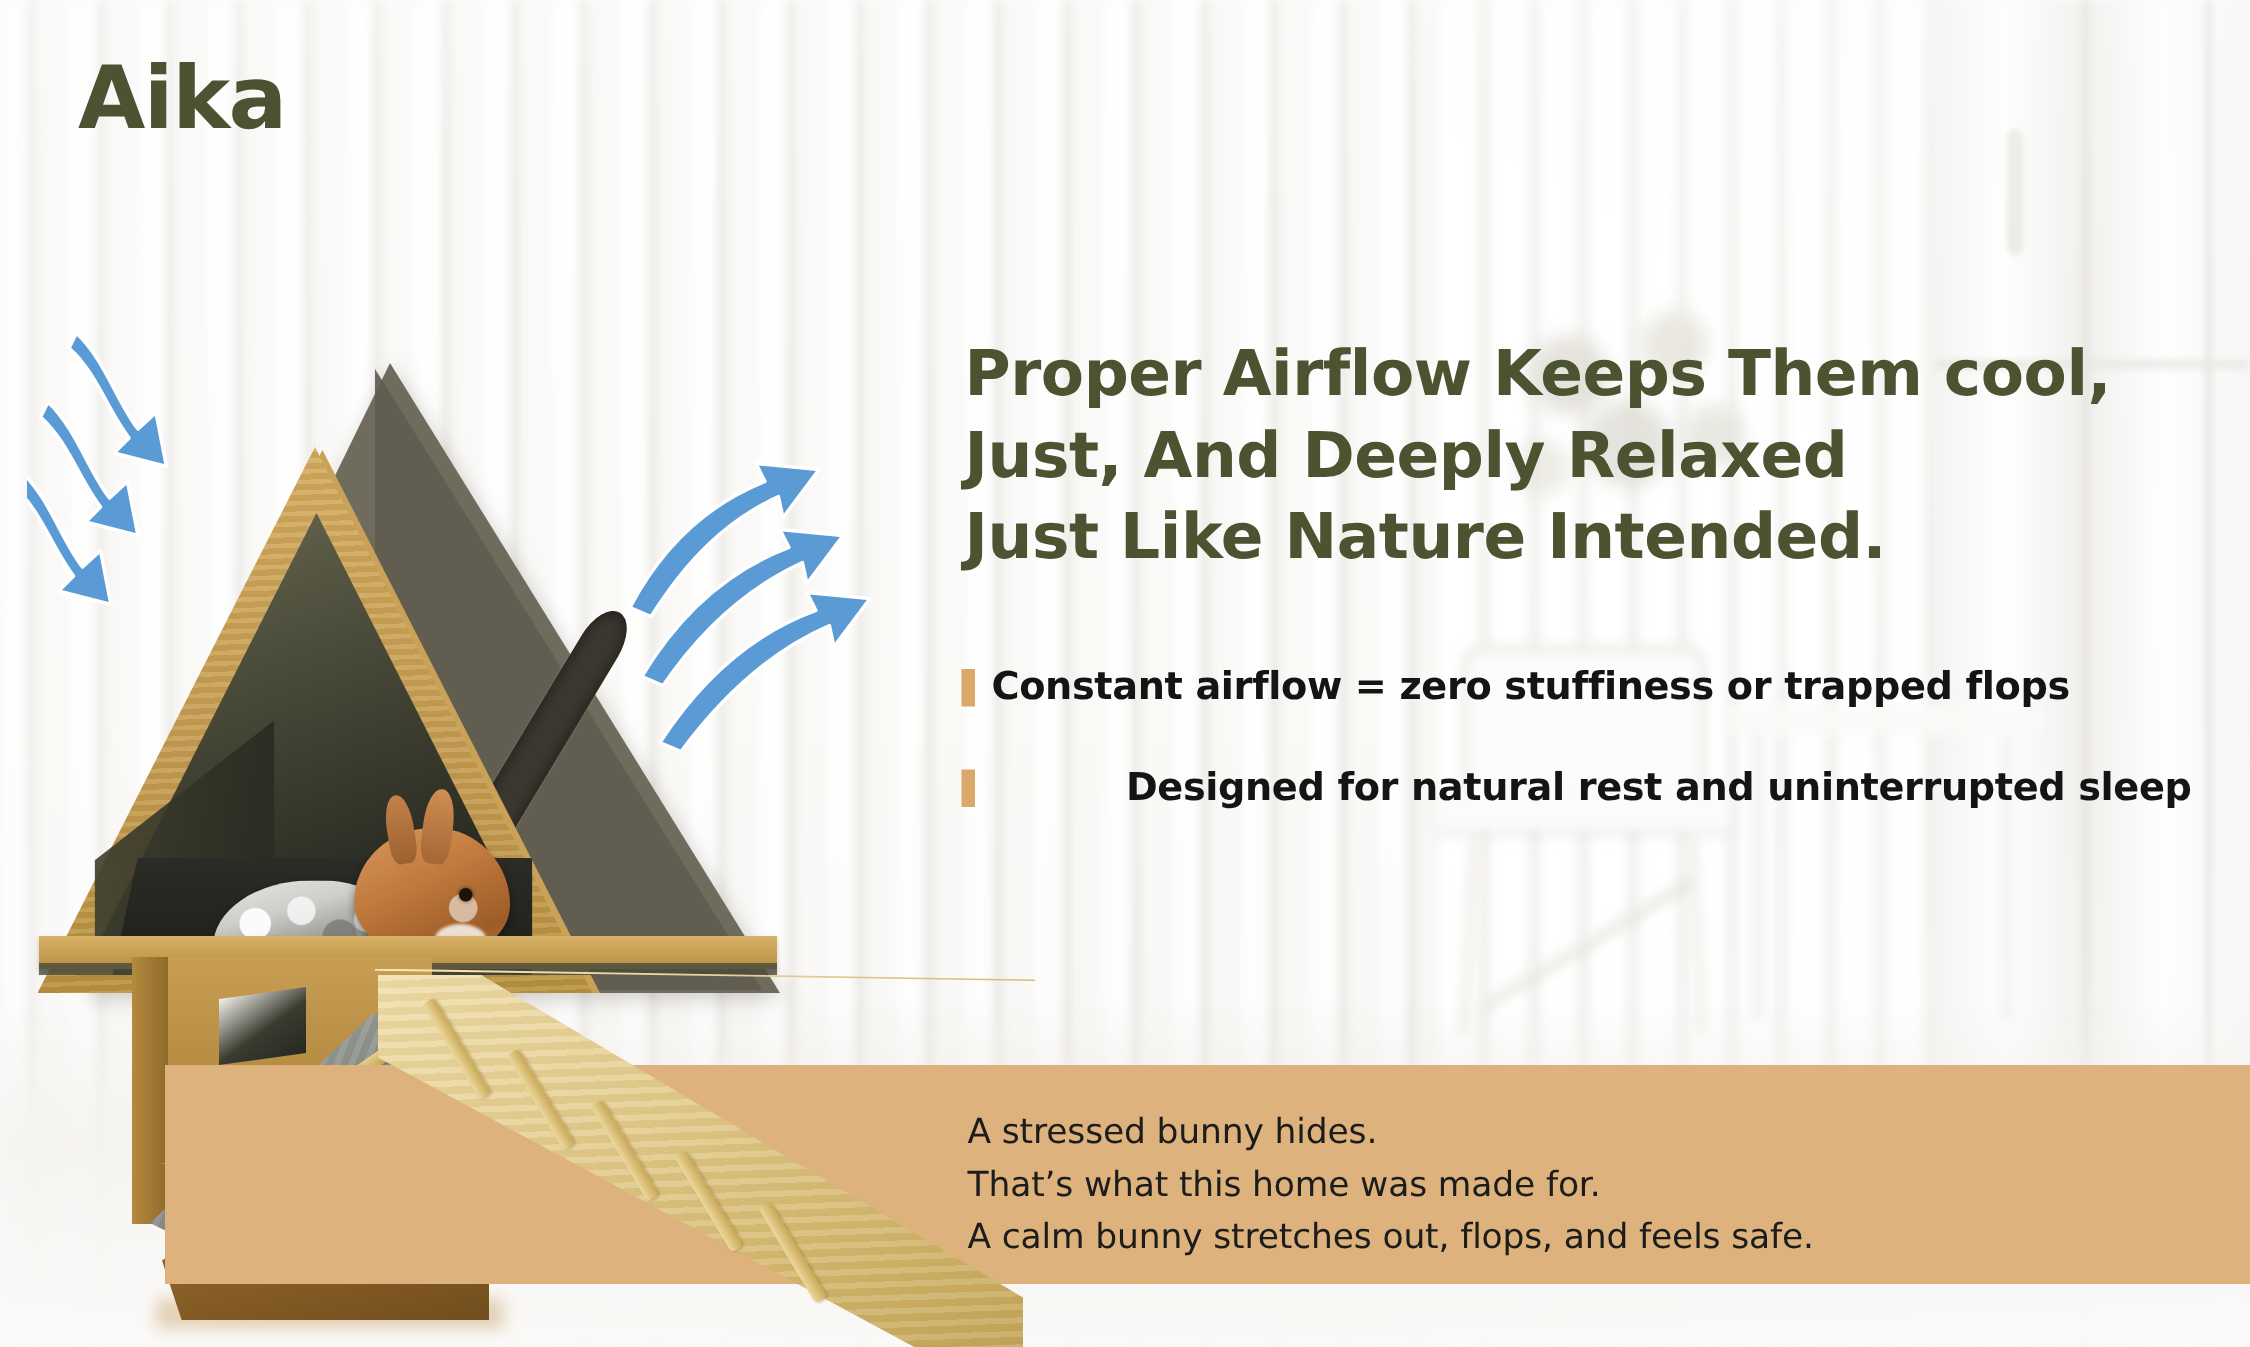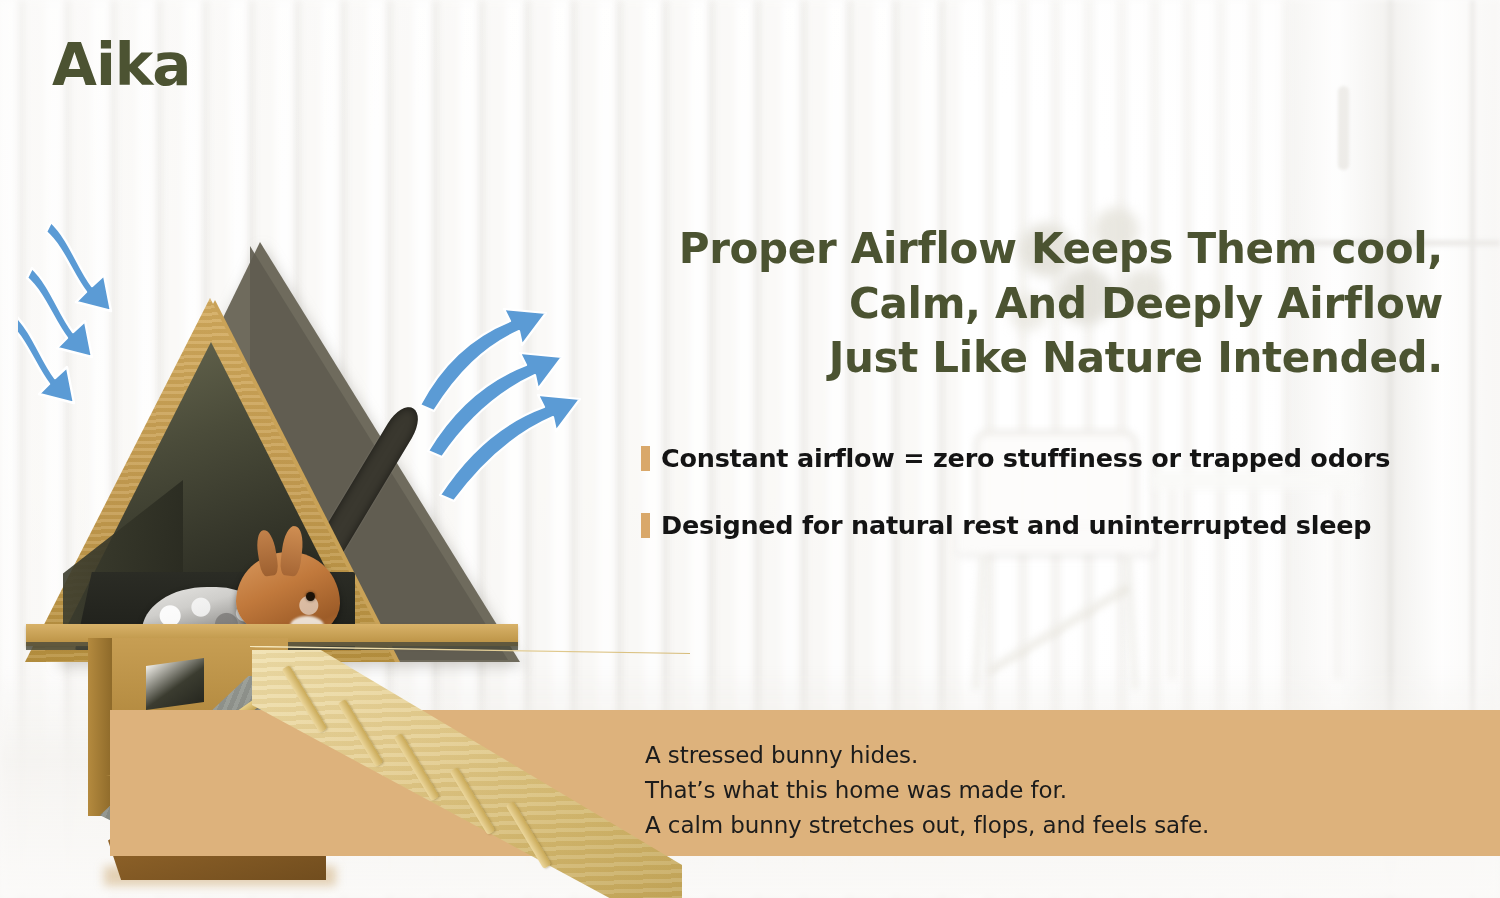--- a/index.html
+++ b/index.html
@@ -317,36 +317,35 @@
 
   
   .headline {
     position:absolute; left:643px; top:222px; width:800px;
     font-family:"DejaVu Sans", sans-serif;
     font-weight:700;
     font-size:42px;
     line-height:1.30;
     color:#4b5331;
     letter-spacing:-0.3px;
-    text-align:right;
   }
   .headline .ln { display:block; white-space:nowrap; }
 
   .bullets { position:absolute; left:641px; top:443px; width:820px; }
   .bullet {
     display:flex; align-items:center;
     margin-bottom:37px;
     font-family:"DejaVu Sans", sans-serif;
     font-weight:600;
     font-size:25.5px;
     color:#141414;
     letter-spacing:-0.25px;
     white-space:nowrap;
   }
-  .bullet:last-child { margin-bottom:0; }
+  .bullet:last-child { margin-bottom:0;justify-content:space-between; }
   .bullet .marker {
     width:9px; height:25px;
     background:#d9a86a;
     margin-right:11px;
     flex:0 0 auto;
   }
 
   
   .tan-panel {
     position:absolute; left:110px; top:710px; width:1390px; height:146px;
@@ -460,28 +459,28 @@
   <svg class="arrows-out" viewBox="0 0 190 230" xmlns="http://www.w3.org/2000/svg">
     <g fill="#5b9bd5" stroke="#ffffff" stroke-width="2.2" stroke-linejoin="round">
       <path d="M2 110 C 22 72, 52 42, 92 26 L 86 14 L 128 18 L 104 50 L 101 36 C 66 52, 40 78, 16 116 Z"></path>
       <path d="M10 156 C 34 116, 66 86, 108 70 L 102 58 L 144 62 L 120 94 L 117 80 C 82 96, 50 124, 24 162 Z"></path>
       <path d="M22 200 C 48 160, 82 128, 126 112 L 120 100 L 162 104 L 138 136 L 135 122 C 98 138, 64 168, 36 206 Z"></path>
     </g>
   </svg>
 
   <div class="headline">
     <span class="ln">Proper Airflow Keeps Them cool,</span>
-    <span class="ln">Calm, And Deeply Airflow</span>
+    <span class="ln">Just, And Deeply Relaxed</span>
     <span class="ln">Just Like Nature Intended.</span>
   </div>
 
   <div class="bullets">
     <div class="bullet">
       <span class="marker"></span>
-      <span>Constant airflow = zero stuffiness or trapped odors</span>
+      <span>Constant airflow = zero stuffiness or trapped flops</span>
     </div>
     <div class="bullet">
       <span class="marker"></span>
       <span>Designed for natural rest and uninterrupted sleep</span>
     </div>
   </div>
 
   <div class="tan-text">
     <span class="ln">A stressed bunny hides.</span>
     <span class="ln">That’s what this home was made for.</span>

